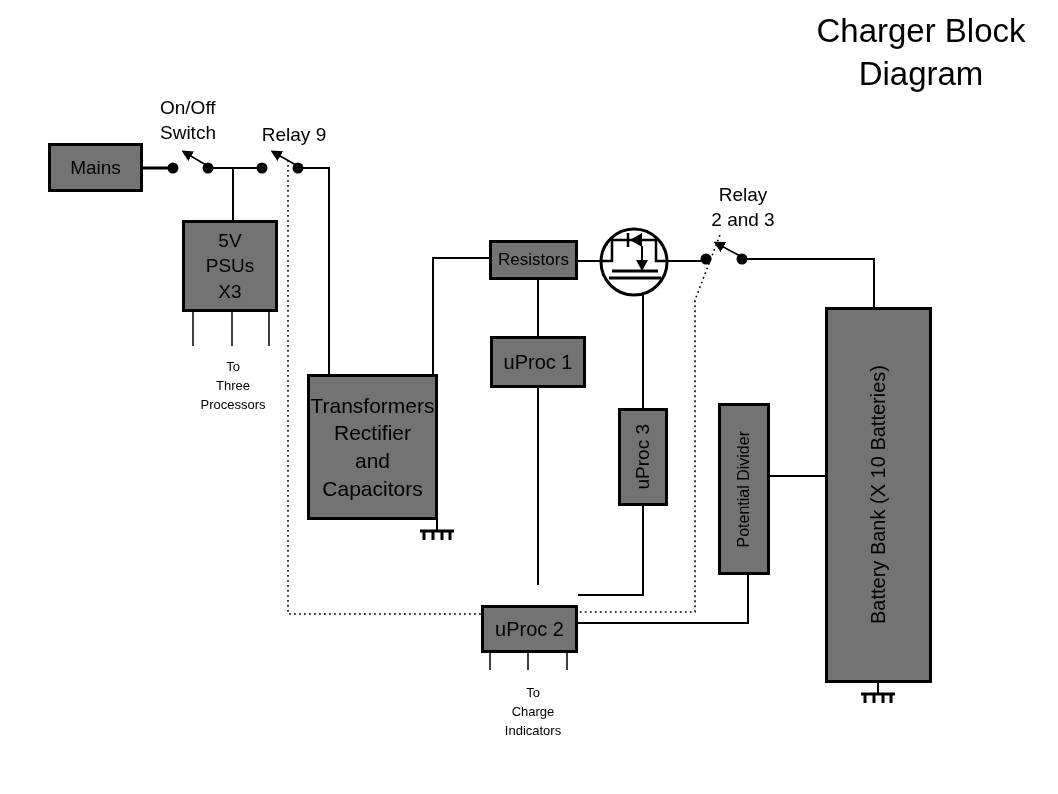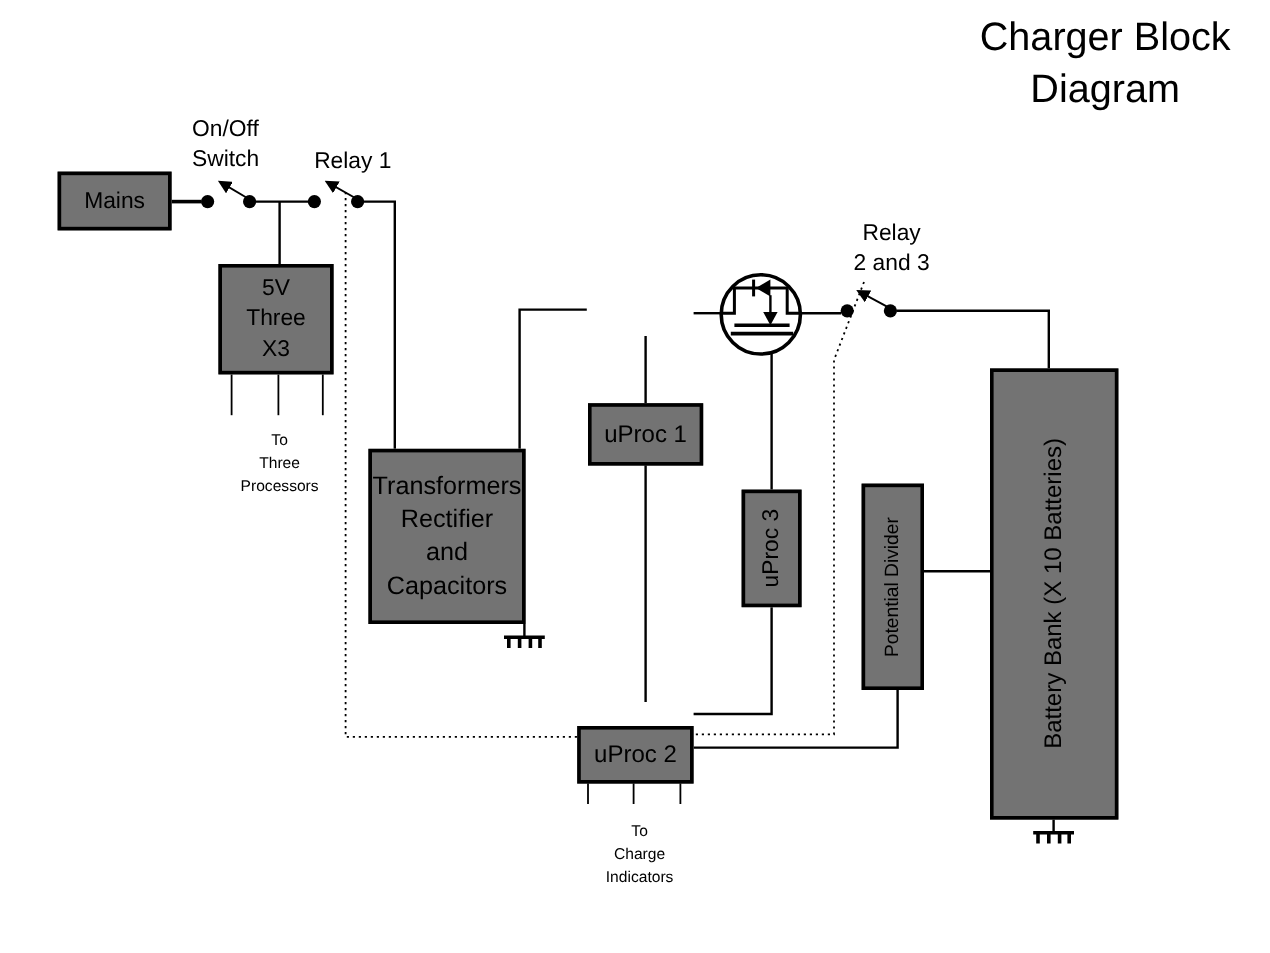--- a/index.html
+++ b/index.html
@@ -127,31 +127,34 @@
       <line x1="891" y1="694" x2="891" y2="703" stroke-width="3"></line>
     </g>
   </svg>
 
   <div class="block" style="left:48px;top:143px;width:95px;height:49px;font-size:19px;">
     <span>Mains</span>
   </div>
 
   <div class="block" style="left:182px;top:220px;width:96px;height:92px;font-size:19px;">
     <span>5V
-Three
+PSUs
 X3</span>
   </div>
 
   <div class="block" style="left:307px;top:374px;width:131px;height:146px;font-size:21px;">
     <span>Transformers
 Rectifier
 and
 Capacitors</span>
   </div>
 
+  <div class="block" style="left:489px;top:240px;width:89px;height:40px;font-size:17px;">
+    <span>Resistors</span>
+  </div>
 
   <div class="block" style="left:490px;top:336px;width:96px;height:52px;font-size:20px;">
     <span>uProc 1</span>
   </div>
 
   <div class="block" style="left:481px;top:585px;width:97px;height:48px;font-size:20px;margin-top:20px;">
     <span>uProc 2</span>
   </div>
 
   <div class="block" style="left:618px;top:408px;width:50px;height:98px;font-size:19px;">
@@ -165,21 +168,21 @@
   <div class="block" style="left:825px;top:307px;width:107px;height:376px;font-size:20px;">
     <span class="vtext">Battery Bank (X 10 Batteries)</span>
   </div>
 
   <div id="title" class="freelabel" style="left:790px;top:10px;width:262px;">Charger Block
 Diagram</div>
 
   <div class="freelabel switch-label left-align" style="left:160px;top:95px;width:90px;">On/Off
 Switch</div>
 
-  <div class="freelabel switch-label" style="left:250px;top:122px;width:88px;">Relay 1</div>
+  <div class="freelabel switch-label" style="left:250px;top:122px;width:88px;">Relay 9</div>
 
   <div class="freelabel switch-label" style="left:688px;top:182px;width:110px;">Relay
 2 and 3</div>
 
   <div class="freelabel small" style="left:188px;top:358px;width:90px;">To
 Three
 Processors</div>
 
   <div class="freelabel small" style="left:483px;top:684px;width:100px;">To
 Charge

